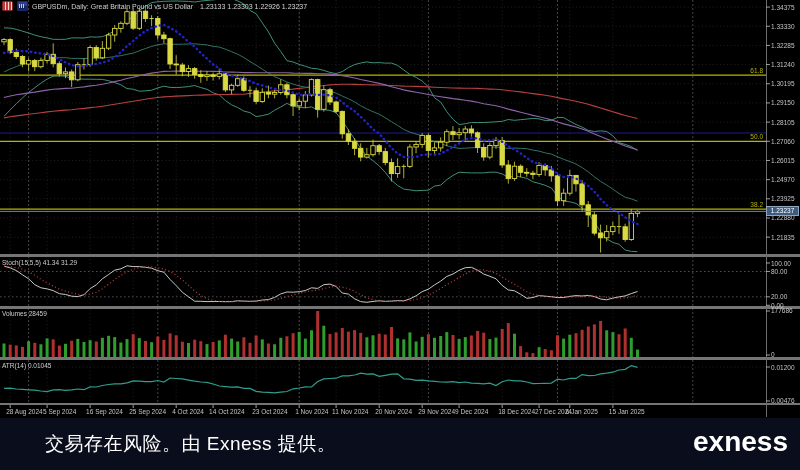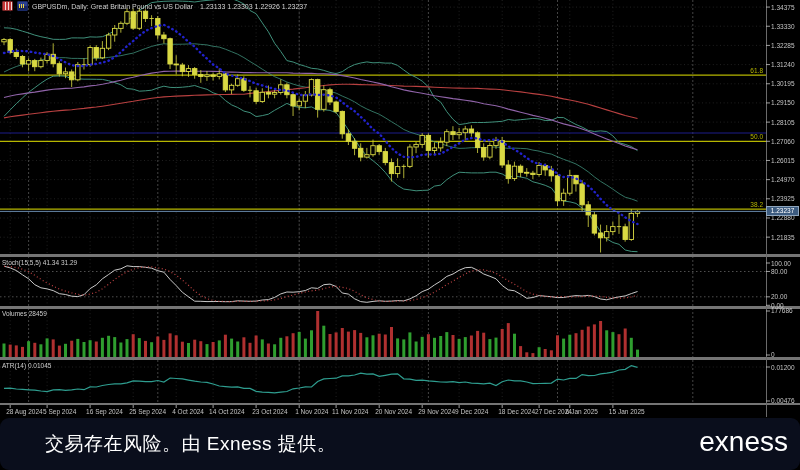--- a/index.html
+++ b/index.html
@@ -16,23 +16,23 @@
   .ohlc{margin-left:3px;color:#d6d6d6;}
   .ind-label{position:absolute;left:2px;font-size:6.5px;color:#cdcdcd;z-index:6;white-space:nowrap;}
   #stoch-label{top:259px;}
   #vol-label{top:310px;}
   #atr-label{top:362px;}
   #price-box{position:absolute;left:766px;width:33px;height:10px;background:#3d5c80;
              border:1px solid #8fa6bd;box-sizing:border-box;color:#fff;font-size:6.5px;
              line-height:8px;text-align:center;z-index:6;}
   .footer{position:absolute;left:0;top:418px;width:800px;height:52px;background:#0a0e1c;
           display:flex;align-items:center;justify-content:space-between;
-          padding:0 12px 0 45px;box-sizing:border-box;z-index:7;border-radius:9px;}
+          padding:0 12px 0 45px;box-sizing:border-box;z-index:7;}
   .risk{color:#ffffff;font-size:19px;letter-spacing:0.5px;}
-  .brand{color:#ffffff;font-size:28px;font-weight:400;letter-spacing:0px;padding-bottom:4px;}
+  .brand{color:#ffffff;font-size:28px;font-weight:700;letter-spacing:0px;padding-bottom:4px;}
 </style>
 </head>
 <body>
 
 <div class="screen">
   <svg id="chart-svg" width="800" height="418">
       <defs>
         <clipPath id="cpMain">
           <rect x="0" y="0" width="766" height="253.5"></rect>
         </clipPath>

